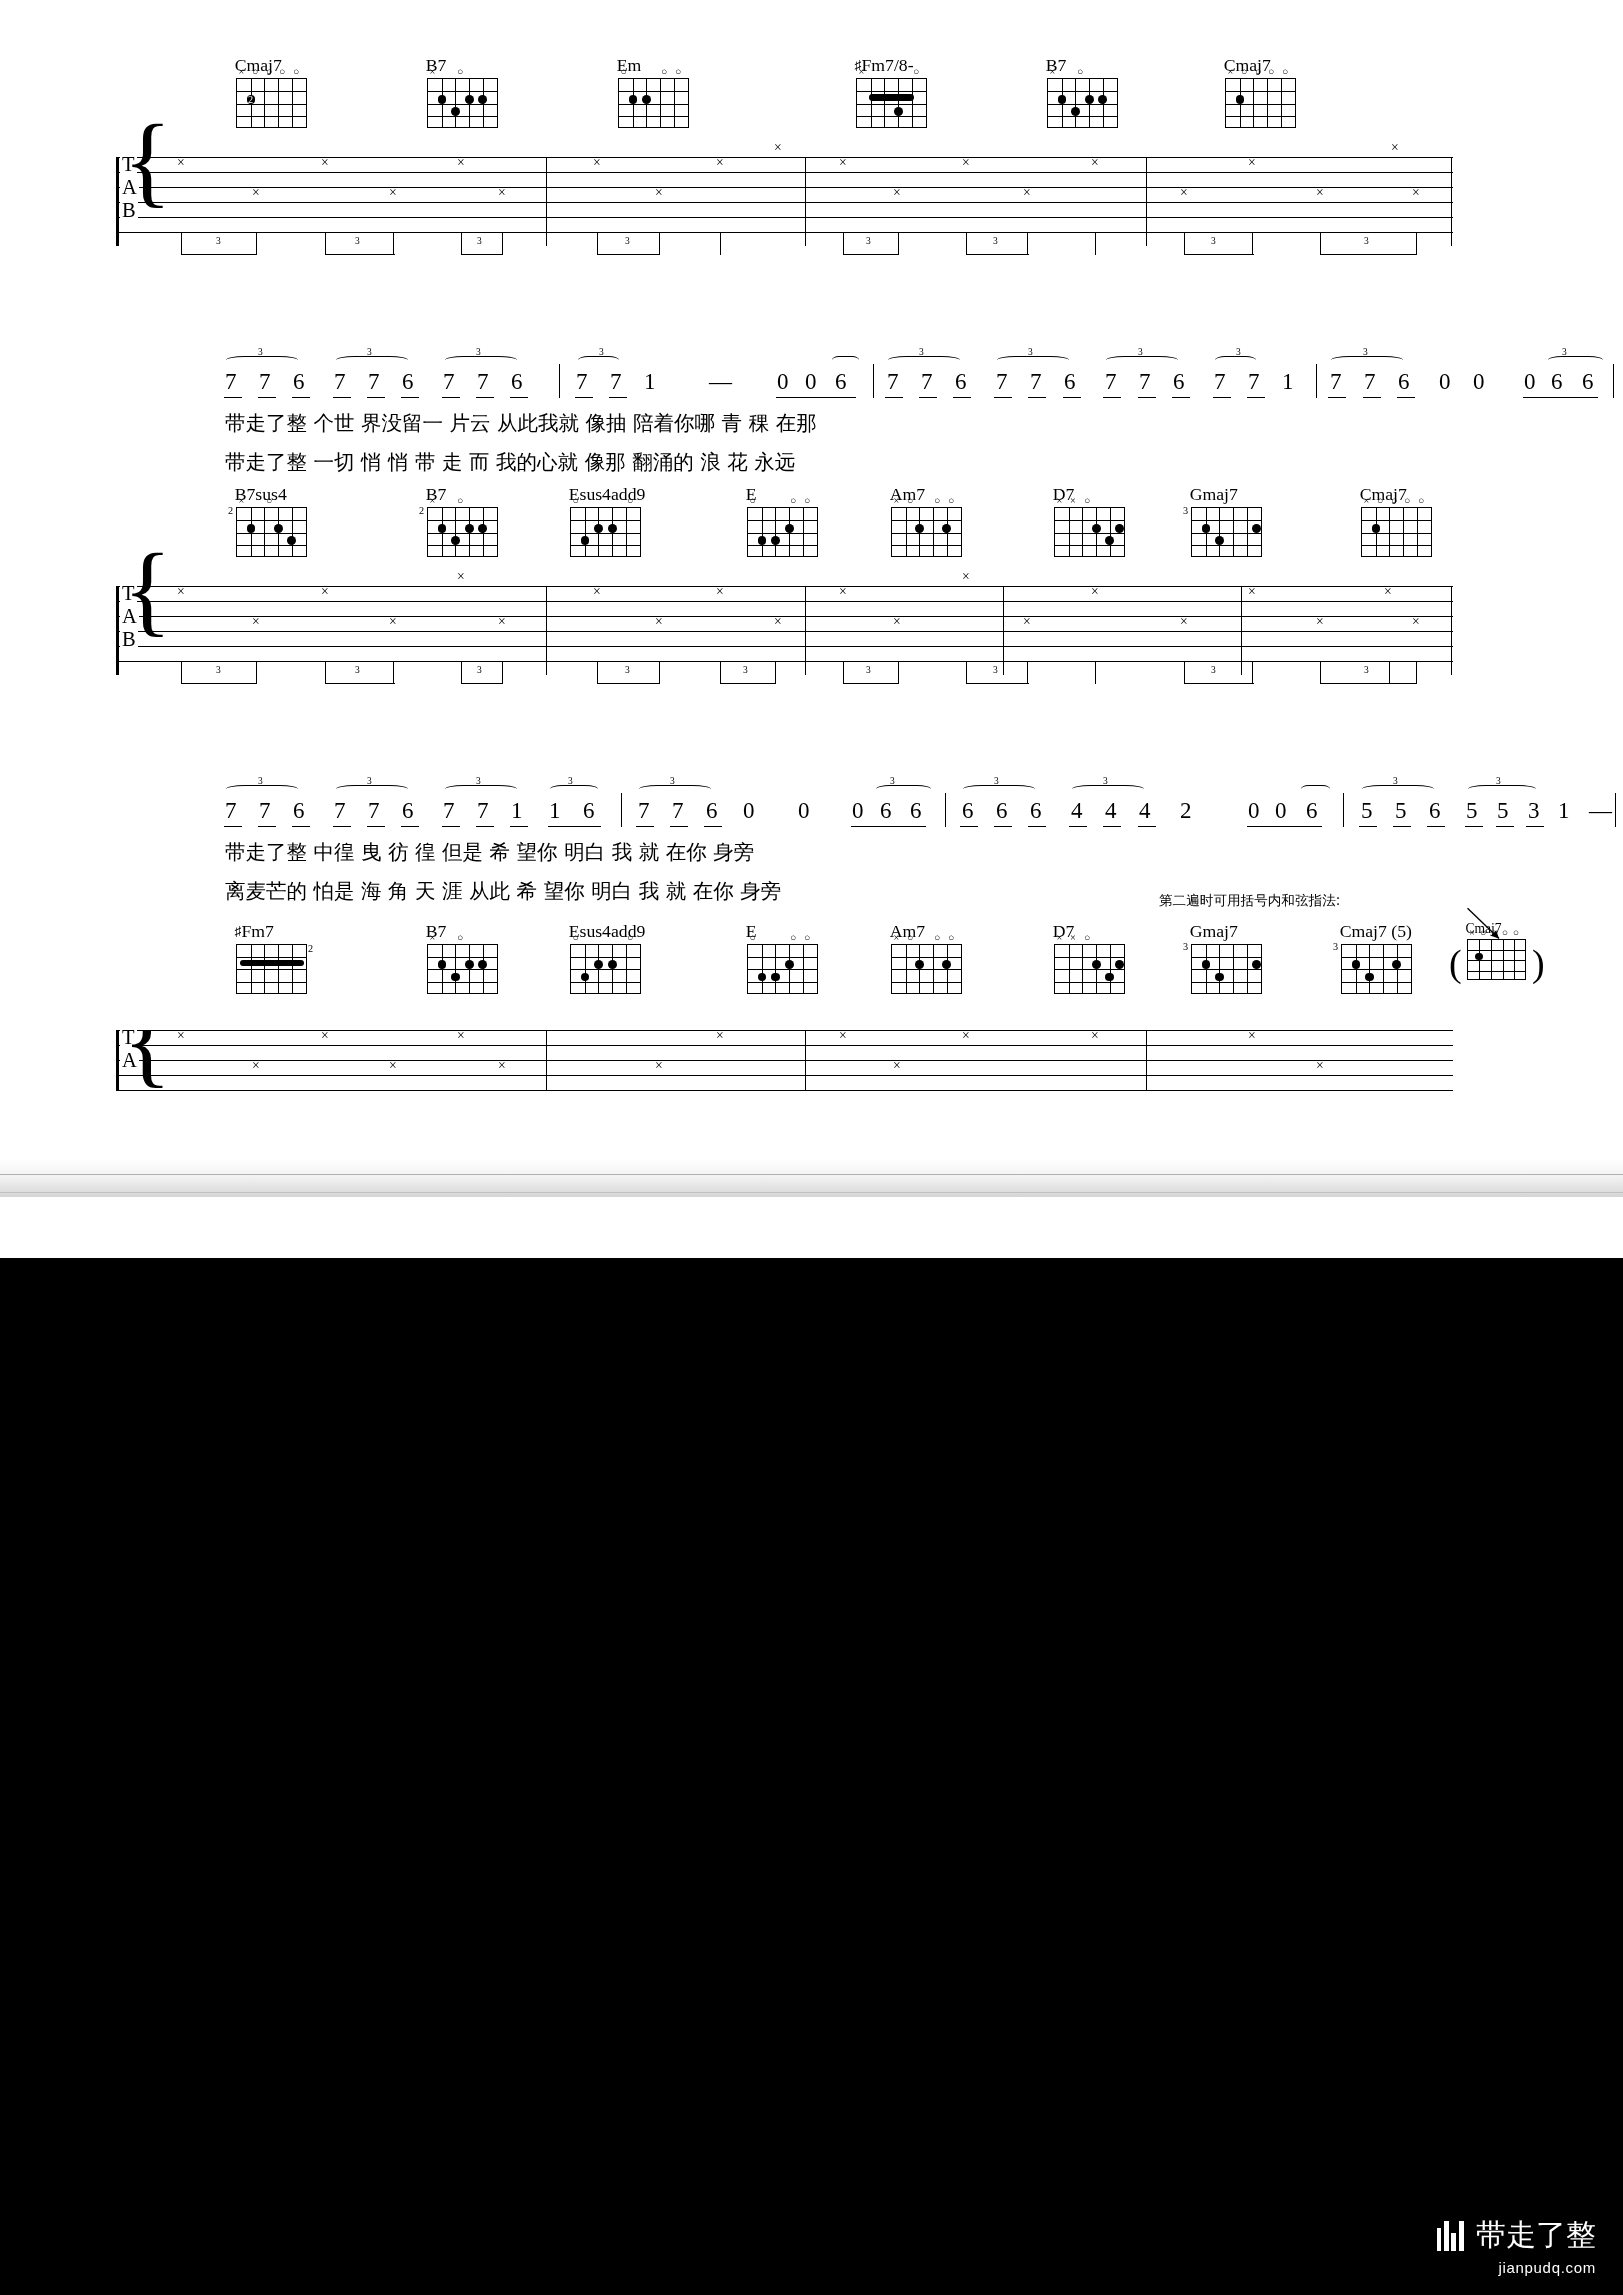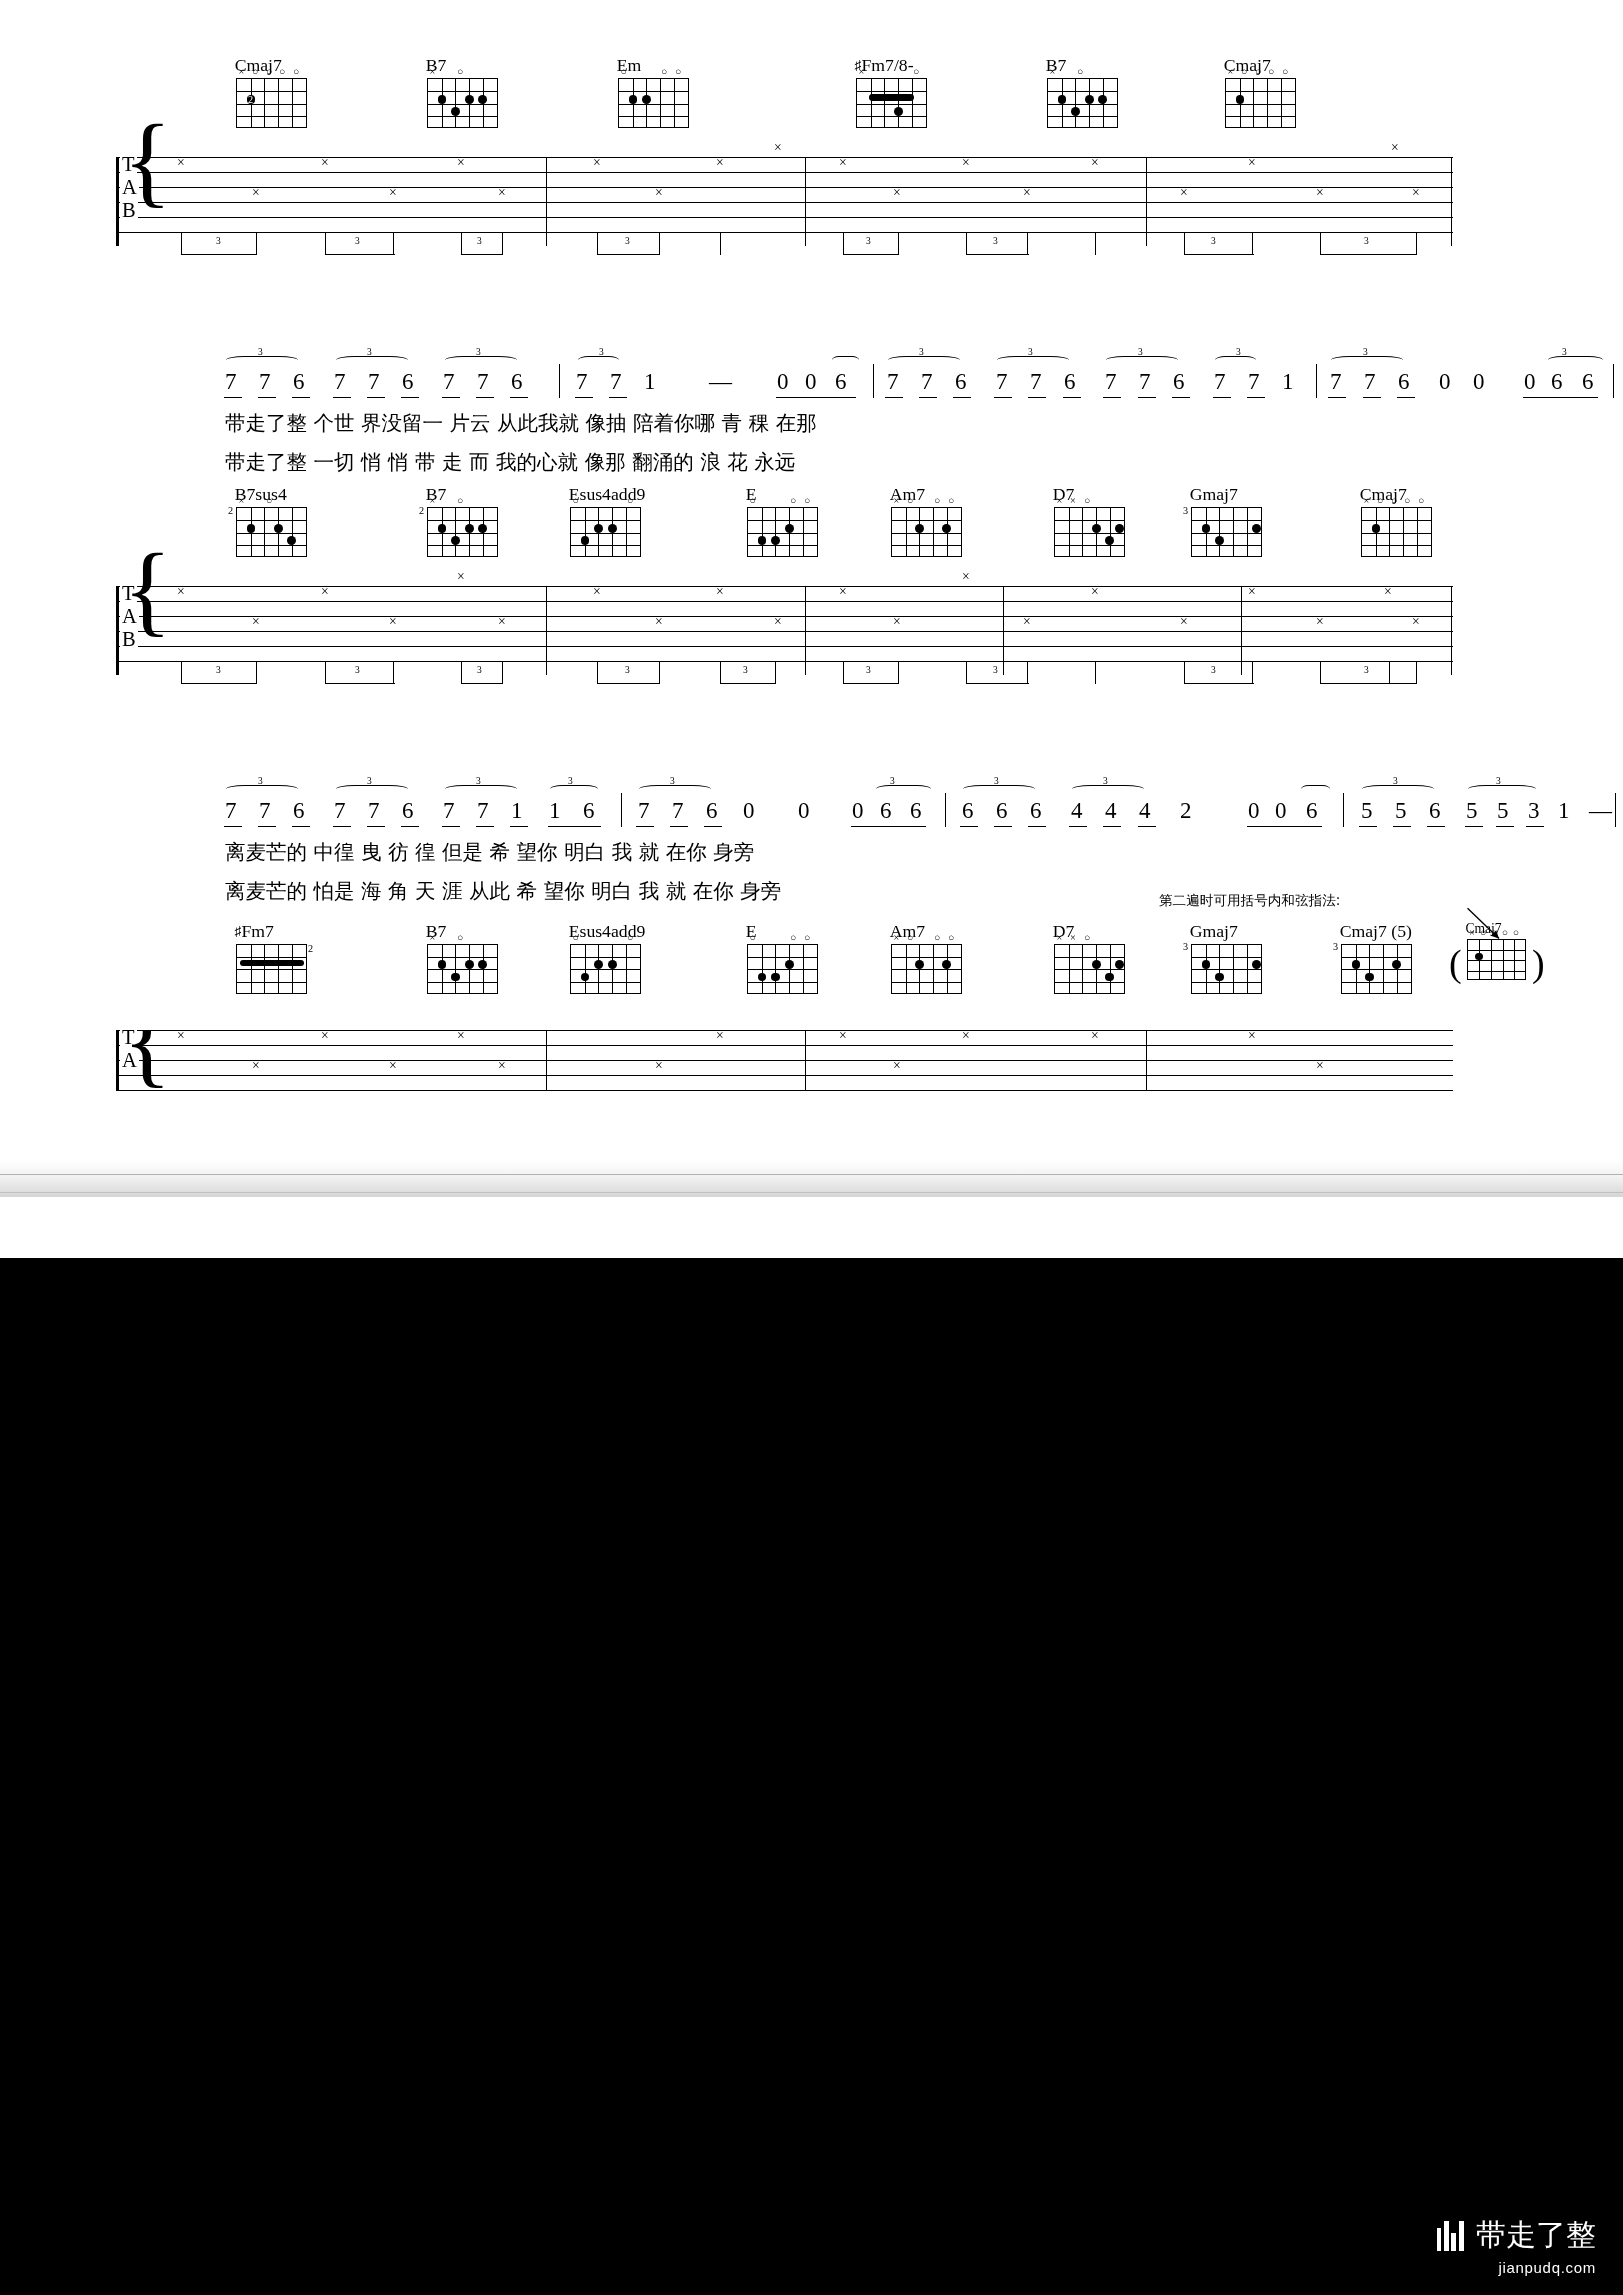--- a/index.html
+++ b/index.html
@@ -709,21 +709,21 @@
       <div class="jp-num" style="left:1497px;top:55px;">5</div>
         <div class="jp-under" style="left:1496px;top:83px;width:17.7px;"></div>
       <div class="jp-num" style="left:1528px;top:55px;">3</div>
         <div class="jp-under" style="left:1526px;top:83px;width:17.7px;"></div>
       <div class="jp-slur" style="left:1468px;top:42px;width:68px;"></div>
         <div class="trip" style="left:1496px;top:33px;">3</div>
       <div class="jp-num" style="left:1558px;top:55px;">1</div>
       <div class="jp-num" style="left:1589px;top:55px;">—</div>
       <div class="jp-bar" style="left:1615px;top:50px;height:34px;"></div>
 
-      <div class="lyric" style="left:225px;top:95px;">离麦芒的 中徨 曳  彷 徨                 但是 希 望你 明白     我 就 在你 身旁</div>
+      <div class="lyric" style="left:225px;top:95px;">带走了整 中徨 曳  彷 徨                 但是 希 望你 明白     我 就 在你 身旁</div>
       <div class="lyric" style="left:225px;top:134px;">离麦芒的 怕是   海 角 天 涯              从此 希 望你 明白     我 就 在你 身旁</div>
     </div>
   </div>
 
   <div class="system" style="top:907px;">
 
     <div class="note-annot" style="left:1159px;top:-15px;">第二遍时可用括号内和弦指法:</div>
     <svg style="position:absolute;left:1466px;top:0px;width:55px;height:41px;" viewBox="0 0 80 60" width="55" height="41">
       <line x1="2" y1="2" x2="48" y2="46" stroke="#000" stroke-width="2"></line>
       <polygon points="48,46 36,42 44,34" fill="#000"></polygon>

